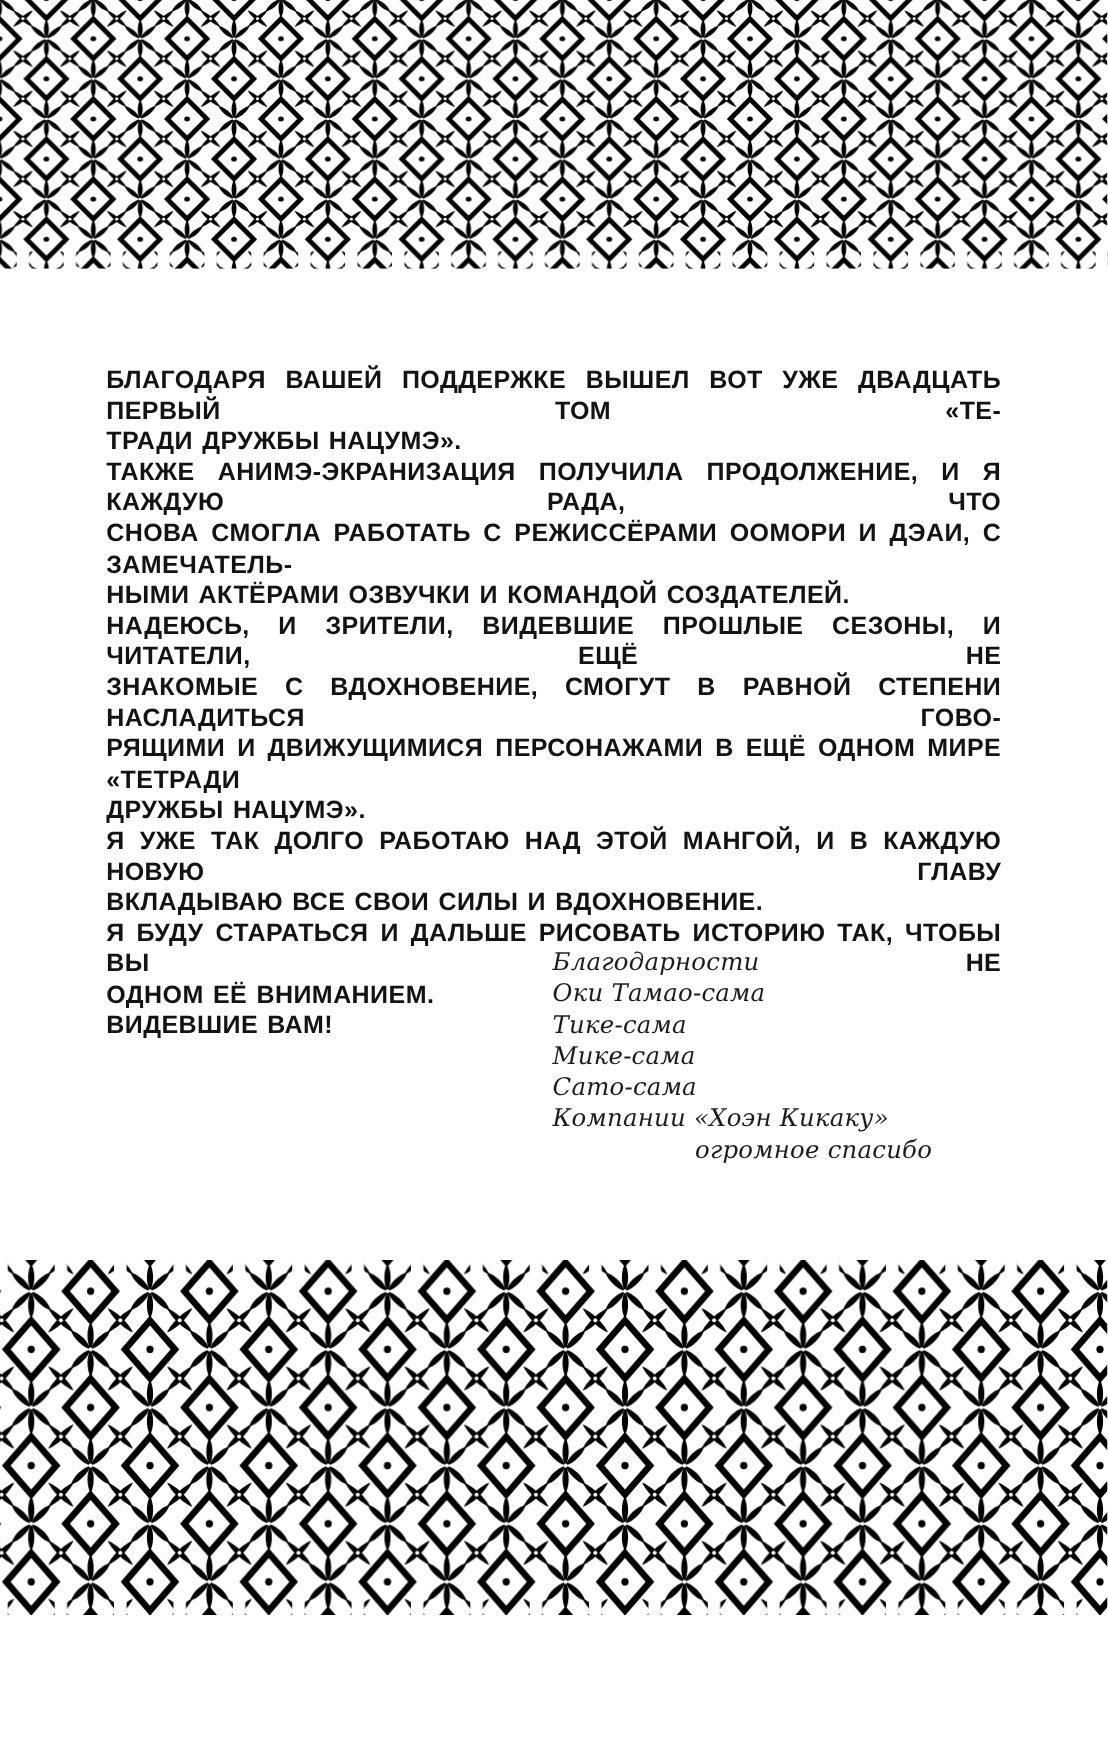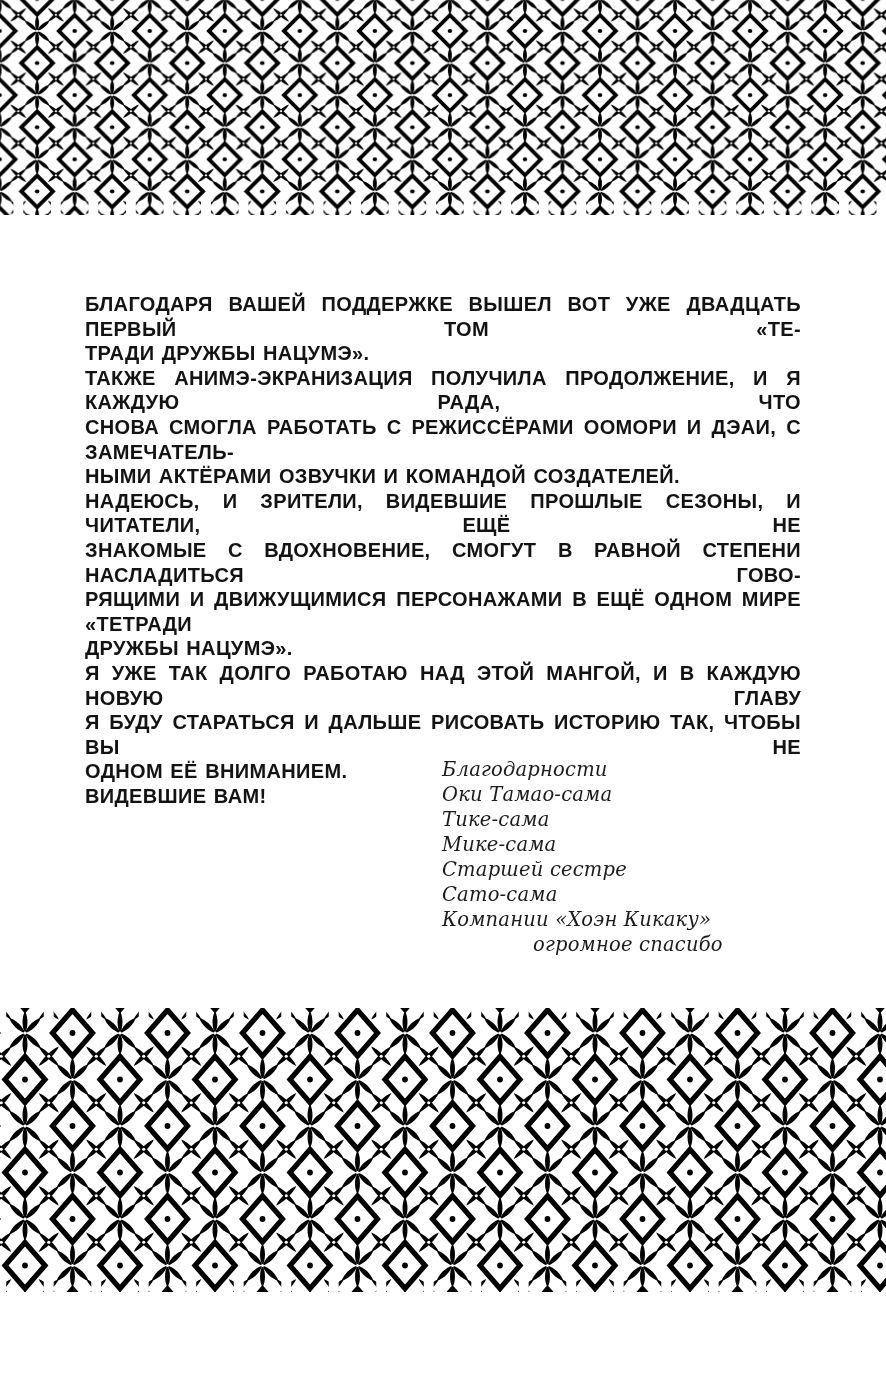--- a/index.html
+++ b/index.html
@@ -20,21 +20,21 @@
   .ln{line-height:24.6px;white-space:nowrap}
   .ln.jf{white-space:normal;text-align:justify;text-align-last:justify}
 
   .credits{
     position:absolute;left:442px;top:757px;
     color:#1c1c1c;
     font-family:"DejaVu Serif",serif;font-style:italic;
     font-size:19.5px;letter-spacing:.2px;
   }
   .credits .cl{line-height:25px;white-space:nowrap}
-  .credits .closing{margin-left:91px}
+  .credits .closing{margin-left:114px}
 </style>
 </head>
 <body>
 
 <div class="band band-top">
   <svg width="886" height="215" viewBox="0 0 886 215">
     <defs>
 
       <path id="pet" d="M0 0C-3.3 -6 -3.3 -16 0 -22C3.3 -16 3.3 -6 0 0Z" fill="#000"></path>
 
@@ -97,31 +97,31 @@
   <div class="ln jf">БЛАГОДАРЯ ВАШЕЙ ПОДДЕРЖКЕ ВЫШЕЛ ВОТ УЖЕ ДВАДЦАТЬ ПЕРВЫЙ ТОМ «ТЕ-</div>
   <div class="ln">ТРАДИ ДРУЖБЫ НАЦУМЭ».</div>
   <div class="ln jf">ТАКЖЕ АНИМЭ-ЭКРАНИЗАЦИЯ ПОЛУЧИЛА ПРОДОЛЖЕНИЕ, И Я КАЖДУЮ РАДА, ЧТО</div>
   <div class="ln jf">СНОВА СМОГЛА РАБОТАТЬ С РЕЖИССЁРАМИ ООМОРИ И ДЭАИ, С ЗАМЕЧАТЕЛЬ-</div>
   <div class="ln">НЫМИ АКТЁРАМИ ОЗВУЧКИ И КОМАНДОЙ СОЗДАТЕЛЕЙ.</div>
   <div class="ln jf">НАДЕЮСЬ, И ЗРИТЕЛИ, ВИДЕВШИЕ ПРОШЛЫЕ СЕЗОНЫ, И ЧИТАТЕЛИ, ЕЩЁ НЕ</div>
   <div class="ln jf">ЗНАКОМЫЕ С ВДОХНОВЕНИЕ, СМОГУТ В РАВНОЙ СТЕПЕНИ НАСЛАДИТЬСЯ ГОВО-</div>
   <div class="ln jf">РЯЩИМИ И ДВИЖУЩИМИСЯ ПЕРСОНАЖАМИ В ЕЩЁ ОДНОМ МИРЕ «ТЕТРАДИ</div>
   <div class="ln">ДРУЖБЫ НАЦУМЭ».</div>
   <div class="ln jf">Я УЖЕ ТАК ДОЛГО РАБОТАЮ НАД ЭТОЙ МАНГОЙ, И В КАЖДУЮ НОВУЮ ГЛАВУ</div>
+  <div class="ln">ВКЛАДЫВАЮ ВСЕ СВОИ СИЛЫ И ВДОХНОВЕНИЕ.</div>
   <div class="ln jf">Я БУДУ СТАРАТЬСЯ И ДАЛЬШЕ РИСОВАТЬ ИСТОРИЮ ТАК, ЧТОБЫ ВЫ НЕ</div>
   <div class="ln">ОДНОМ ЕЁ ВНИМАНИЕМ.</div>
   <div class="ln">ВИДЕВШИЕ ВАМ!</div>
 </div>
 
 <div class="credits">
   <div class="cl">Благодарности</div>
   <div class="cl">Оки Тамао-сама</div>
   <div class="cl">Тике-сама</div>
   <div class="cl">Мике-сама</div>
-  <div class="cl">Старшей сестре</div>
   <div class="cl">Сато-сама</div>
   <div class="cl">Компании «Хоэн Кикаку»</div>
   <div class="cl closing">огромное спасибо</div>
 </div>
 
 <div class="band band-bottom">
   <svg width="886" height="284" viewBox="0 0 886 284">
     <rect width="886" height="284" fill="url(#latB)"></rect>
     <rect y="0" width="886" height="15" fill="url(#mskB)"></rect>
     <rect y="266" width="886" height="18" fill="url(#mskB)"></rect>

